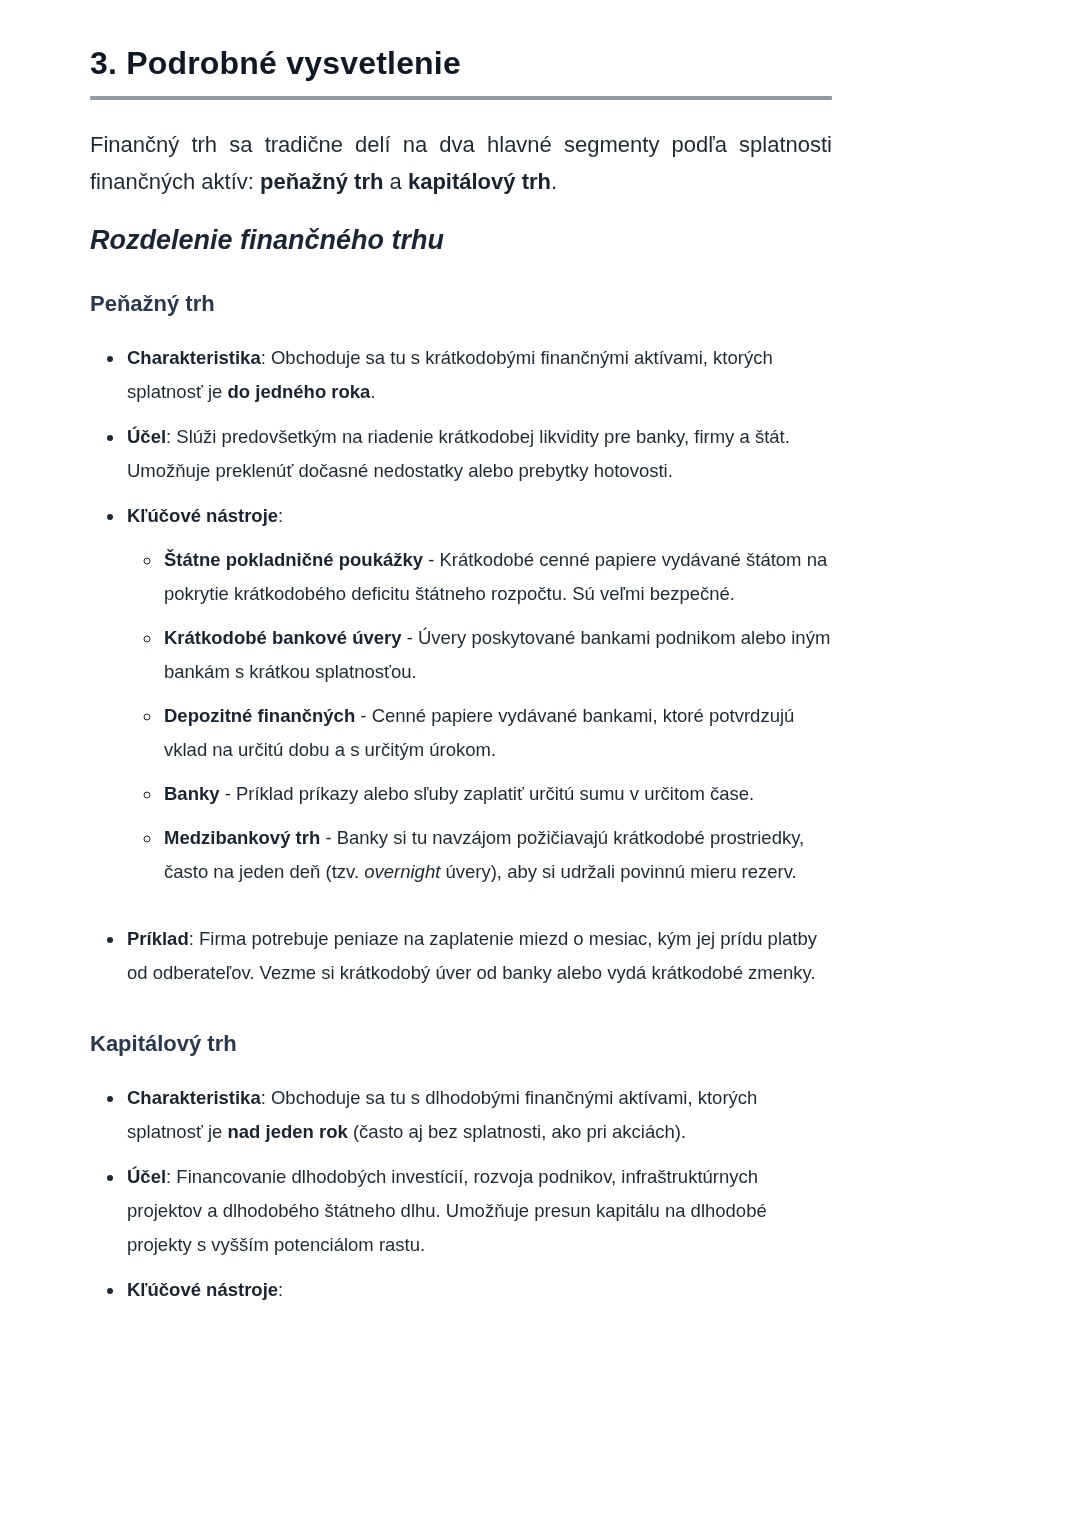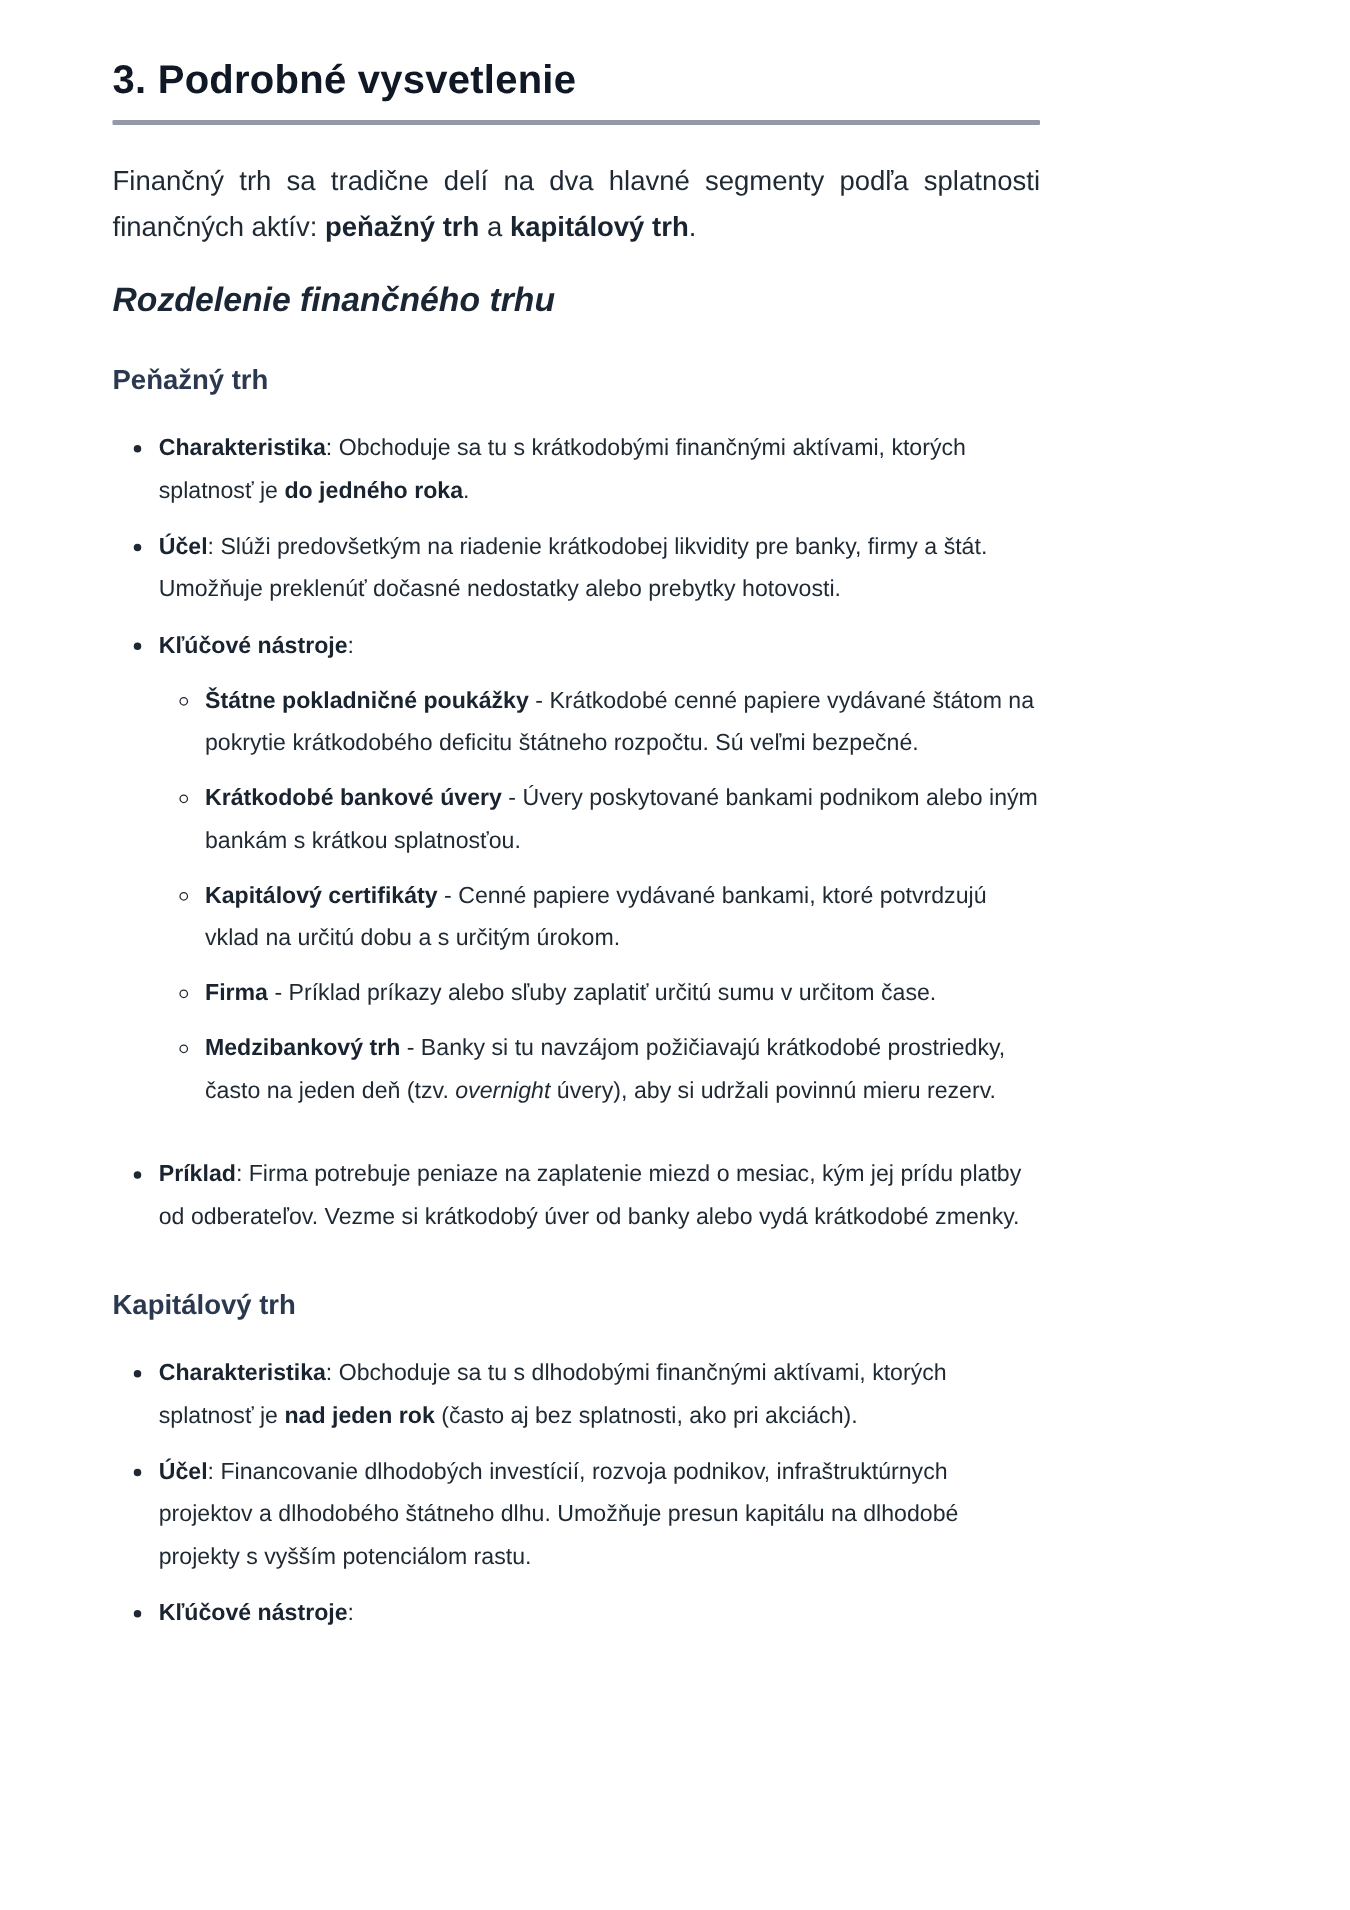--- a/index.html
+++ b/index.html
@@ -114,22 +114,22 @@
 
     <ul class="top-list">
       <li><strong>Charakteristika</strong><span>: Obchoduje sa tu s krátkodobými finančnými aktívami, ktorých splatnosť je </span><strong>do jedného roka</strong><span>.</span></li>
 
       <li><strong>Účel</strong><span>: Slúži predovšetkým na riadenie krátkodobej likvidity pre banky, firmy a štát. Umožňuje preklenúť dočasné nedostatky alebo prebytky hotovosti.</span></li>
 
       <li><strong>Kľúčové nástroje</strong><span>:</span>
         <ul class="sub-list">
           <li><strong>Štátne pokladničné poukážky</strong><span> - Krátkodobé cenné papiere vydávané štátom na pokrytie krátkodobého deficitu štátneho rozpočtu. Sú veľmi bezpečné.</span></li>
           <li><strong>Krátkodobé bankové úvery</strong><span> - Úvery poskytované bankami podnikom alebo iným bankám s krátkou splatnosťou.</span></li>
-          <li><strong>Kapitálový certifikáty</strong><span> - Cenné papiere vydávané bankami, ktoré potvrdzujú vklad na určitú dobu a s určitým úrokom.</span></li>
-          <li><strong>Firma</strong><span> - Príklad príkazy alebo sľuby zaplatiť určitú sumu v určitom čase.</span></li>
+          <li><strong>Depozitné finančných</strong><span> - Cenné papiere vydávané bankami, ktoré potvrdzujú vklad na určitú dobu a s určitým úrokom.</span></li>
+          <li><strong>Banky</strong><span> - Príklad príkazy alebo sľuby zaplatiť určitú sumu v určitom čase.</span></li>
           <li><strong>Medzibankový trh</strong><span> - Banky si tu navzájom požičiavajú krátkodobé prostriedky, často na jeden deň (tzv. </span><em>overnight</em><span> úvery), aby si udržali povinnú mieru rezerv.</span></li>
         </ul>
       </li>
 
       <li class="example"><strong>Príklad</strong><span>: Firma potrebuje peniaze na zaplatenie miezd o mesiac, kým jej prídu platby od odberateľov. Vezme si krátkodobý úver od banky alebo vydá krátkodobé zmenky.</span></li>
     </ul>
 
     <h3 class="sub-heading capital">Kapitálový trh</h3>
 
     <ul class="top-list">

